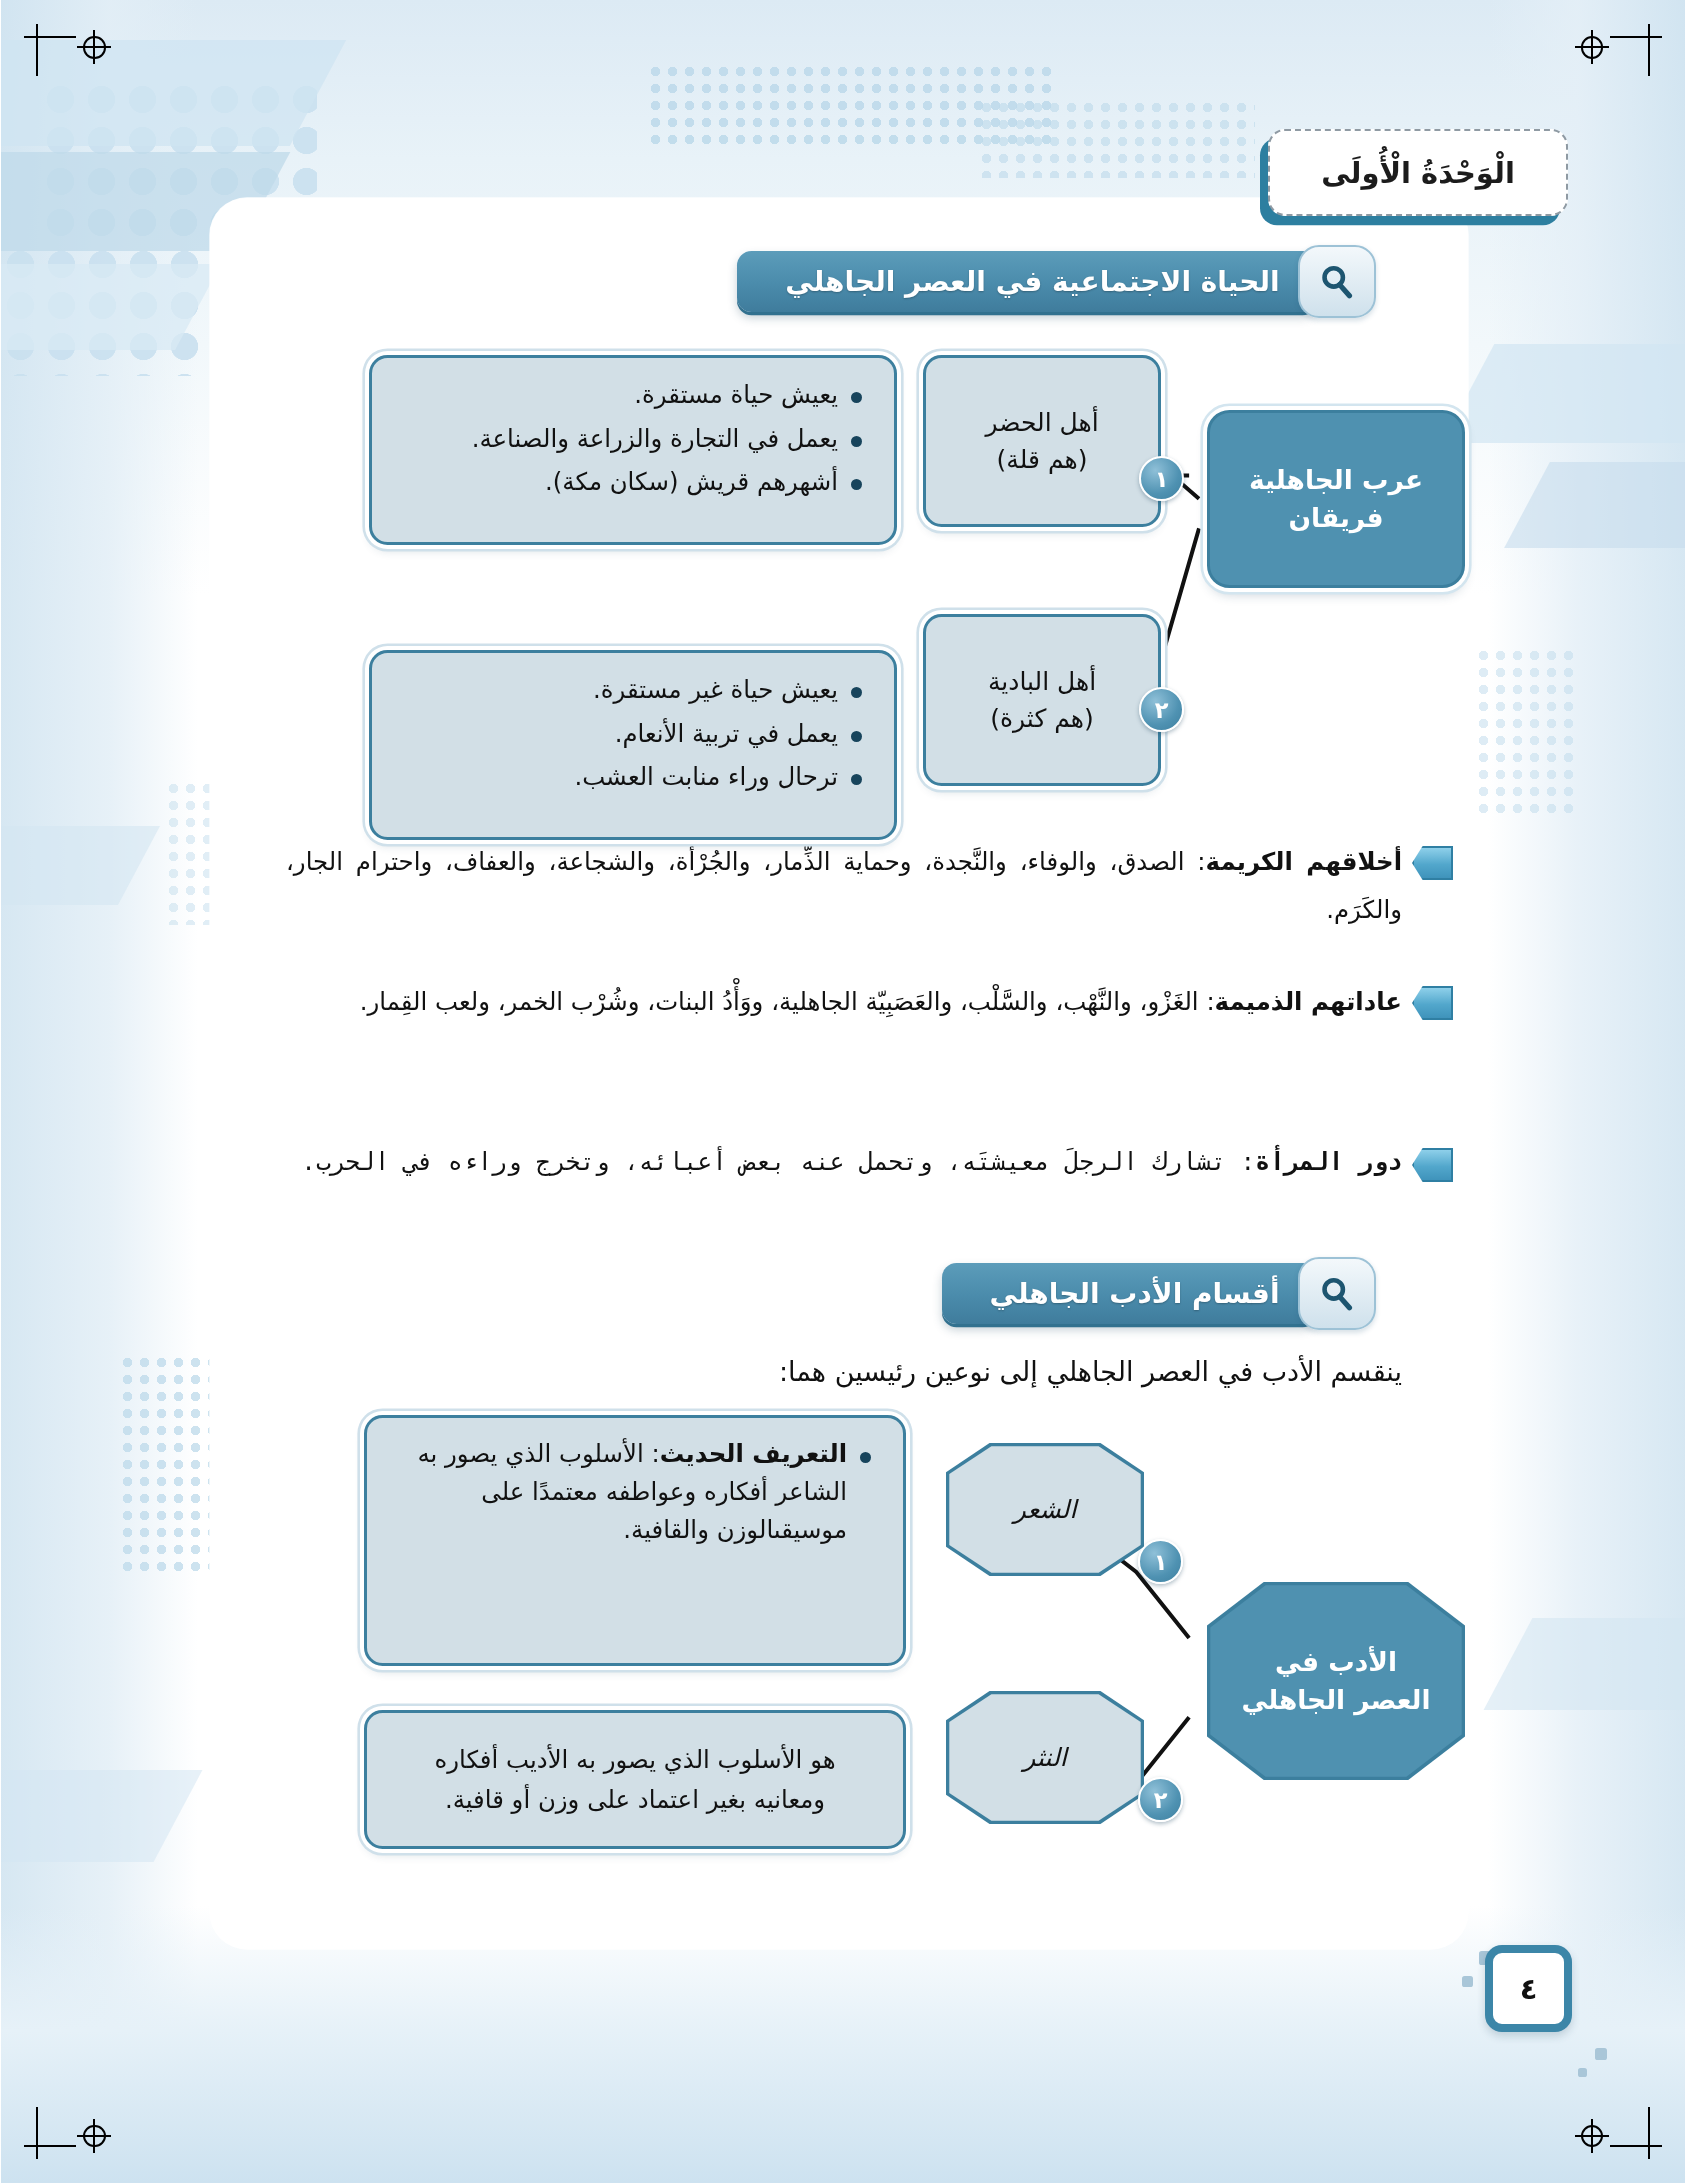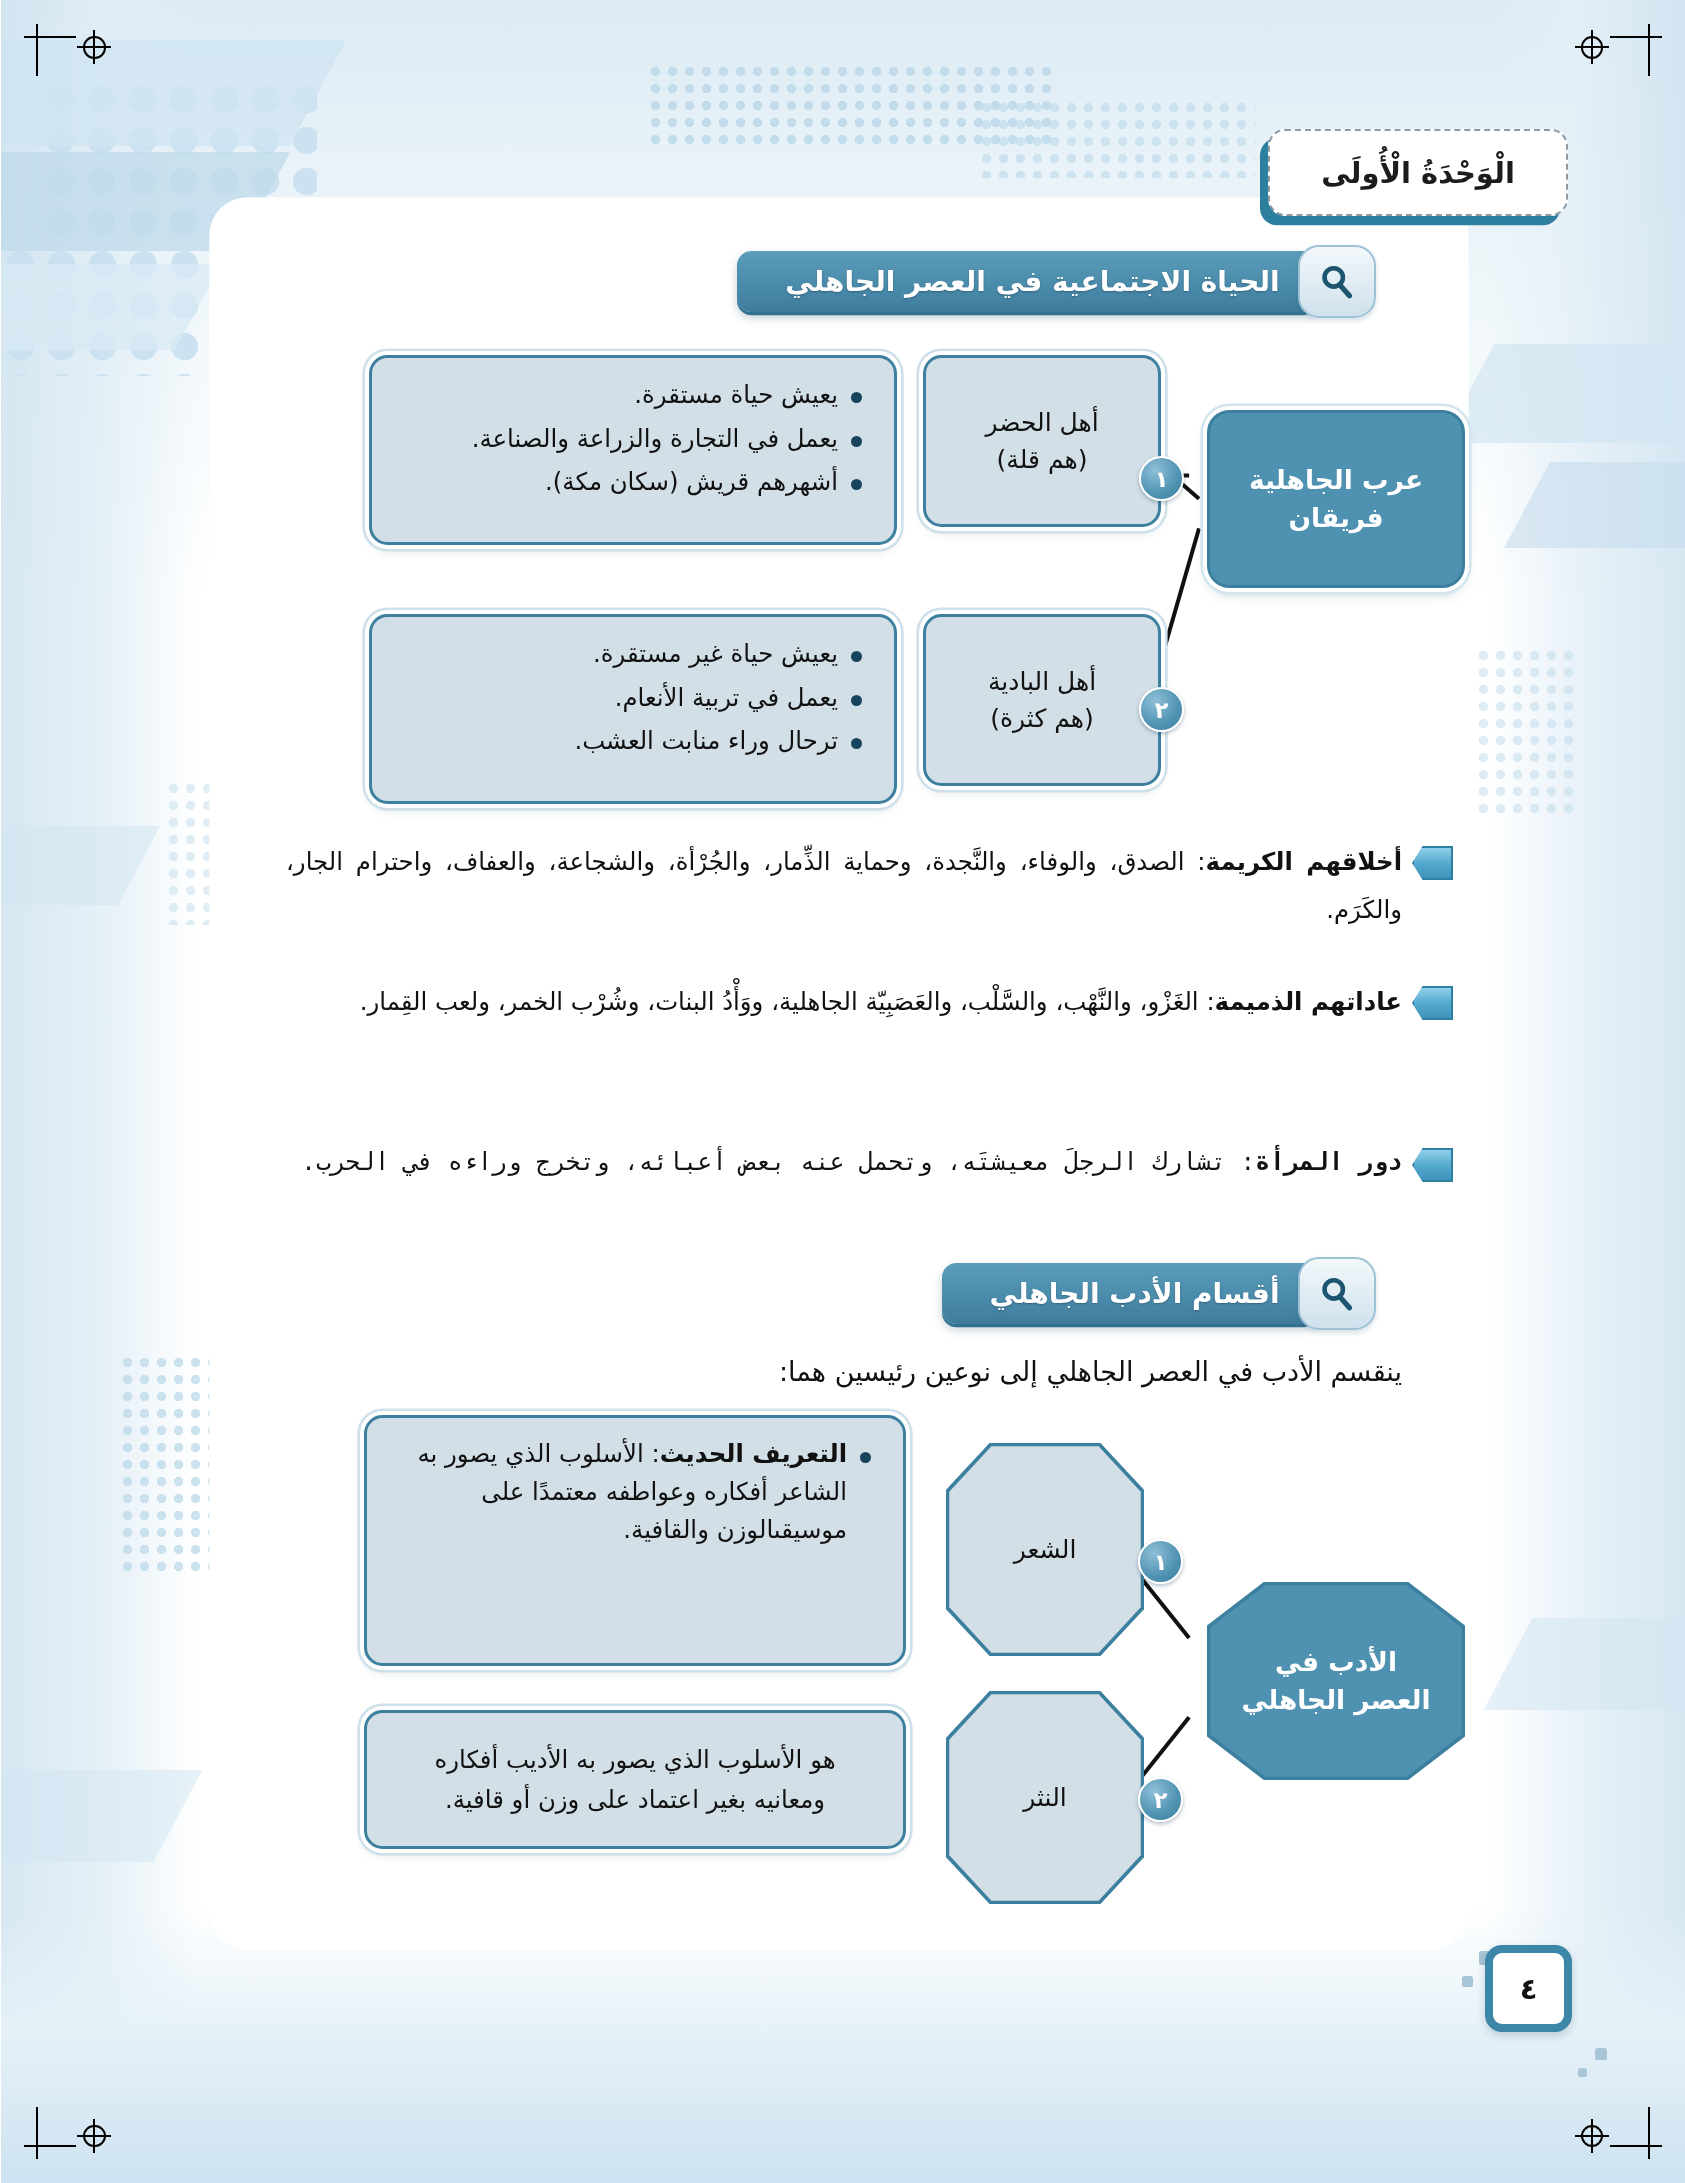--- a/index.html
+++ b/index.html
@@ -157,21 +157,21 @@
   
   .node-list{
     width:528px;height:190px;
     background:#d2dfe6;
     border:3.3px solid #3c7f9e;border-radius:18.5px;
     box-shadow:0 0 0 4px #ffffff, 0 0 0 6.6px #cfe0ea, 0 5.3px 9.2px rgba(30,70,95,.16);
     display:block;padding:17px 28px 17px 22.5px;box-sizing:border-box;
     z-index:3;
   }
   .node-list-1{position:absolute;right:789px;top:355px;}
-  .node-list-2{position:absolute;right:789px;top:614px;}
+  .node-list-2{position:absolute;right:789px;top:650px;}
   .node-list ul{list-style:none;margin:0;padding:0;}
   .node-list li{
     position:relative;font-size:24.4px;color:#111;line-height:1.62;
     padding-right:28px;margin:0 0 4px 0;text-align:right;white-space:nowrap;
   }
   .node-list li:before{
     content:"";position:absolute;right:4px;top:17px;
     width:11.2px;height:11.2px;border-radius:50%;background:#17445c;
   }
 
@@ -223,21 +223,21 @@
     clip-path:polygon(22% 0%,78% 0%,100% 22%,100% 78%,78% 100%,22% 100%,0% 78%,0% 22%);
     padding:3.3px;box-sizing:border-box;
   }
   .oct-inner{
     width:100%;height:100%;
     clip-path:polygon(22% 0%,78% 0%,100% 22%,100% 78%,78% 100%,22% 100%,0% 78%,0% 22%);
     display:flex;align-items:center;justify-content:center;text-align:center;
   }
   .oct-root{right:221px;top:1582px;width:258px;height:198px;}
   .oct-root .oct-inner{background:#4f91b0;color:#fff;font-size:26.4px;font-weight:700;line-height:1.45;}
-  .oct-sub{width:198px;height:213px;}
+  .oct-sub{width:198px;height:133px;font-style:italic;}
   .oct-sub .oct-inner{background:#d2dfe6;color:#111;font-size:25px;}
   .oct-sub-1{right:542px;top:1443px;}
   .oct-sub-2{right:542px;top:1691px;}
 
   .node-list-3{position:absolute;right:780px;top:1415px;width:542px;height:251px;}
   .node-list-3 li{white-space:normal;line-height:1.55;margin-bottom:6.6px;}
   .node-list-4{
     position:absolute;right:780px;top:1710px;width:542px;height:139px;
     background:#d2dfe6;border:3.3px solid #3c7f9e;border-radius:18.5px;
     box-shadow:0 0 0 4px #ffffff, 0 0 0 6.6px #cfe0ea, 0 5.3px 9.2px rgba(30,70,95,.16);

